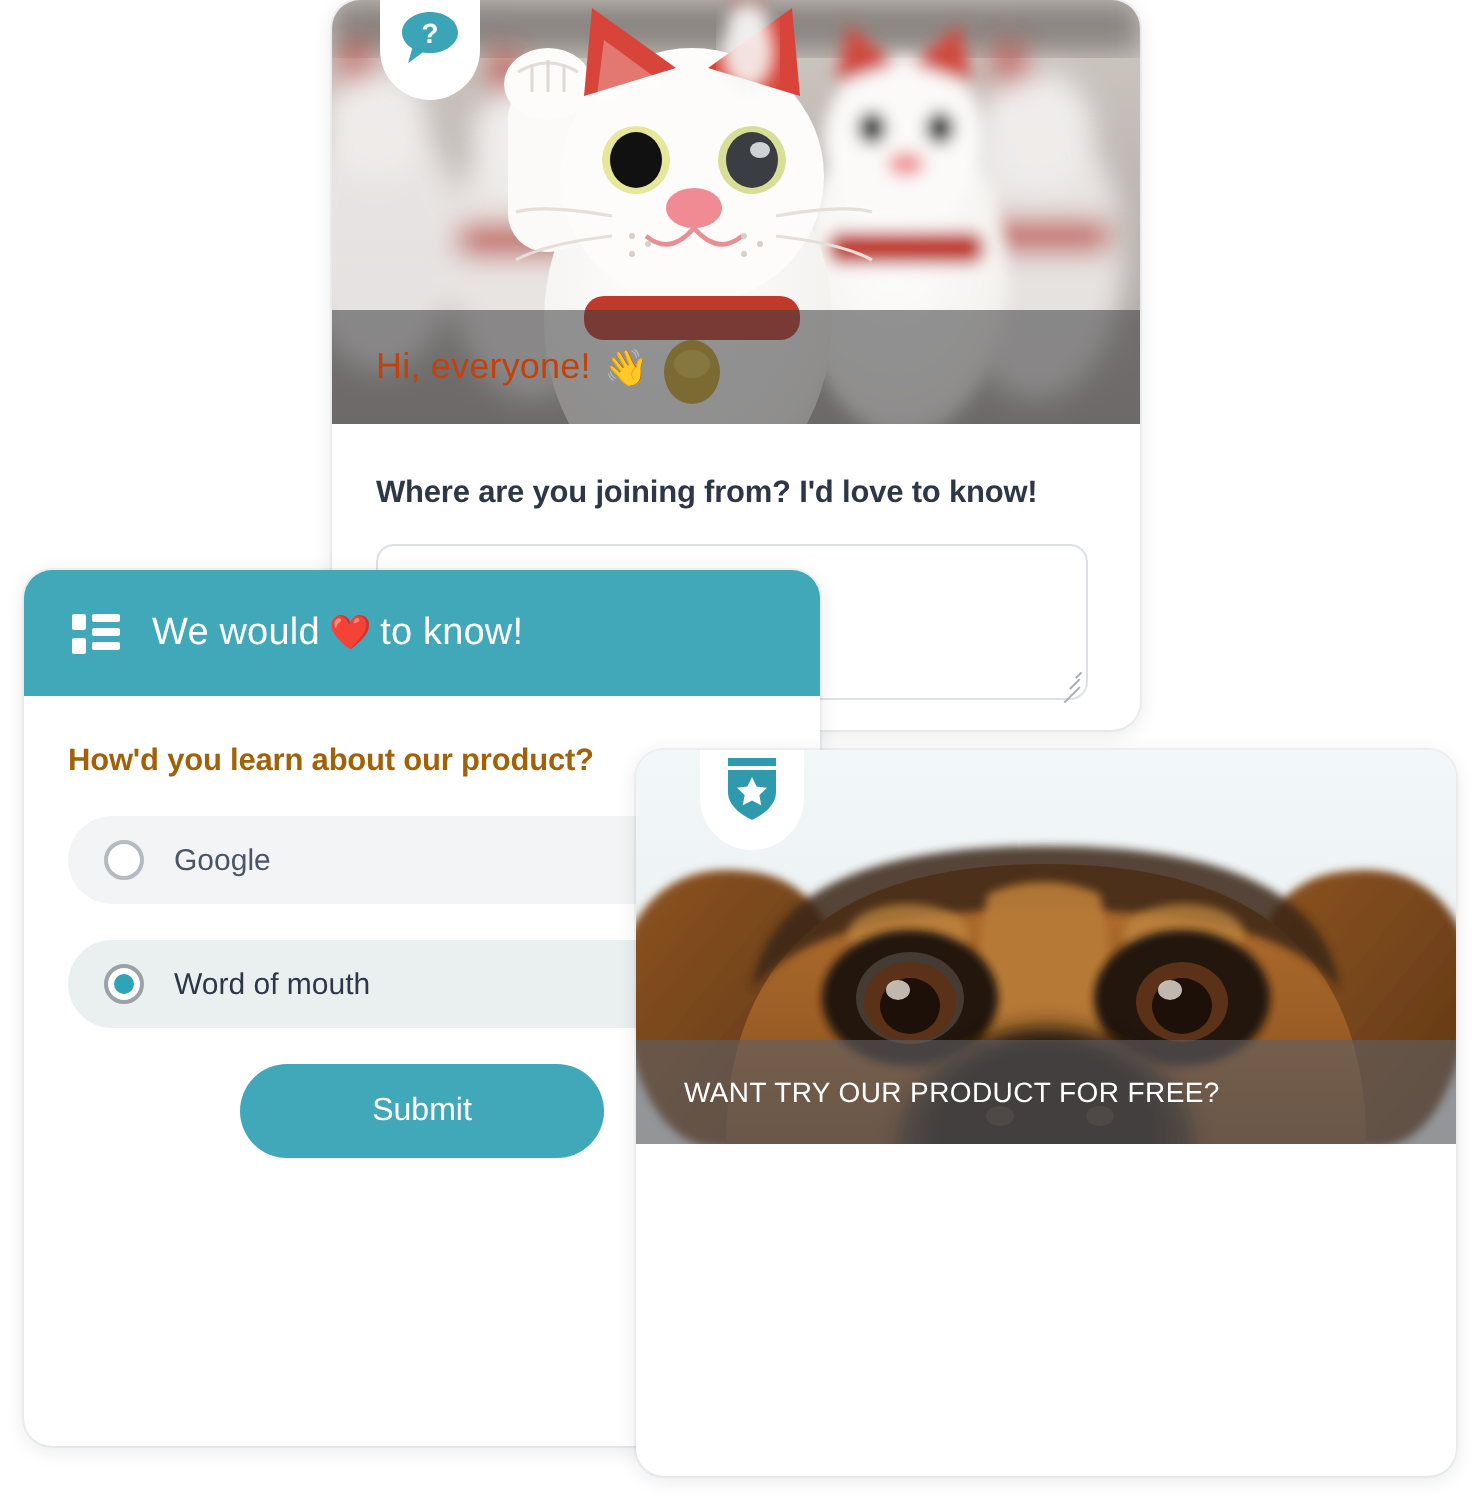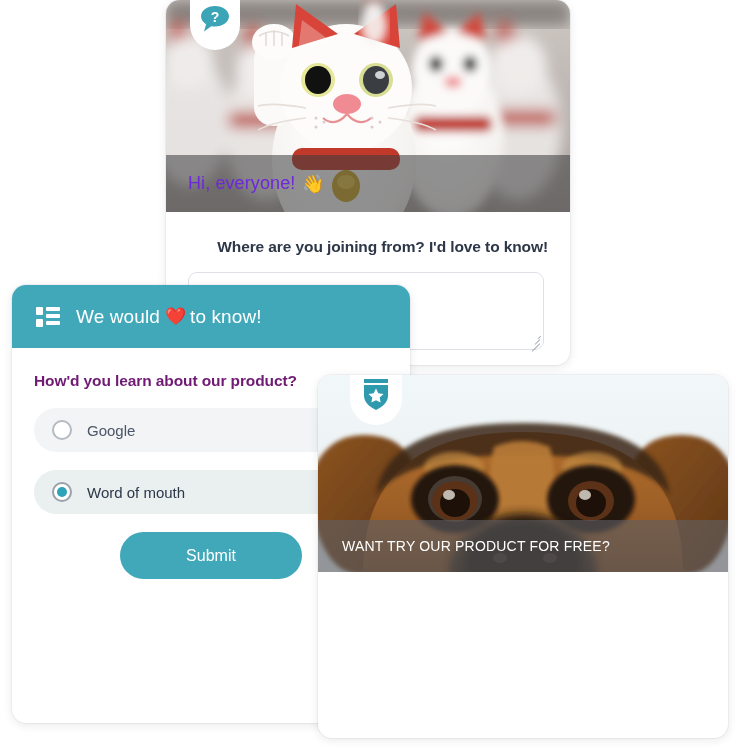--- a/index.html
+++ b/index.html
@@ -53,21 +53,21 @@
     position: absolute;
     left: 0; right: 0; bottom: 0;
     height: 57px;
     background: rgba(60,60,62,0.55);
     display: flex;
     align-items: center;
     padding: 0 22px;
     box-sizing: border-box;
   }
   .hero-caption span.txt {
-    color: #6d28d9;
+    color: #c2410c;
     font-size: 18px;
     font-weight: 400;
     letter-spacing: 0.1px;
   }
   .hero-caption span.emj {
     font-size: 18px;
     margin-left: 7px;
   }
 
   .badge-round {
@@ -82,21 +82,20 @@
     left: 24px;
     top: -22px;
     width: 50px;
     height: 72px;
     border-radius: 0 0 25px 25px;
   }
   #badge-question .ic { margin-top: 14px; }
 
   .card1-body {
     padding: 26px 22px 0 22px;
-    text-align: right;
   }
   .q-title {
     font-size: 15.5px;
     font-weight: 700;
     color: #2d3748;
     margin: 0 0 16px 0;
     letter-spacing: -0.1px;
   }
   .answer-box {
     width: 356px;
@@ -148,21 +147,21 @@
     font-size: 19px;
     font-weight: 400;
     letter-spacing: 0.1px;
   }
   .poll-head .emj { font-size: 17px; margin: 0 4px 0 5px; }
 
   .poll-body { padding: 24px 22px 0 22px; }
   .poll-q {
     font-size: 15.5px;
     font-weight: 700;
-    color: #701a75;
+    color: #a16207;
     margin: 0 0 18px 0;
     letter-spacing: -0.1px;
   }
   .opt {
     display: flex;
     align-items: center;
     height: 44px;
     border-radius: 22px;
     background: #f2f4f5;
     margin-bottom: 18px;

